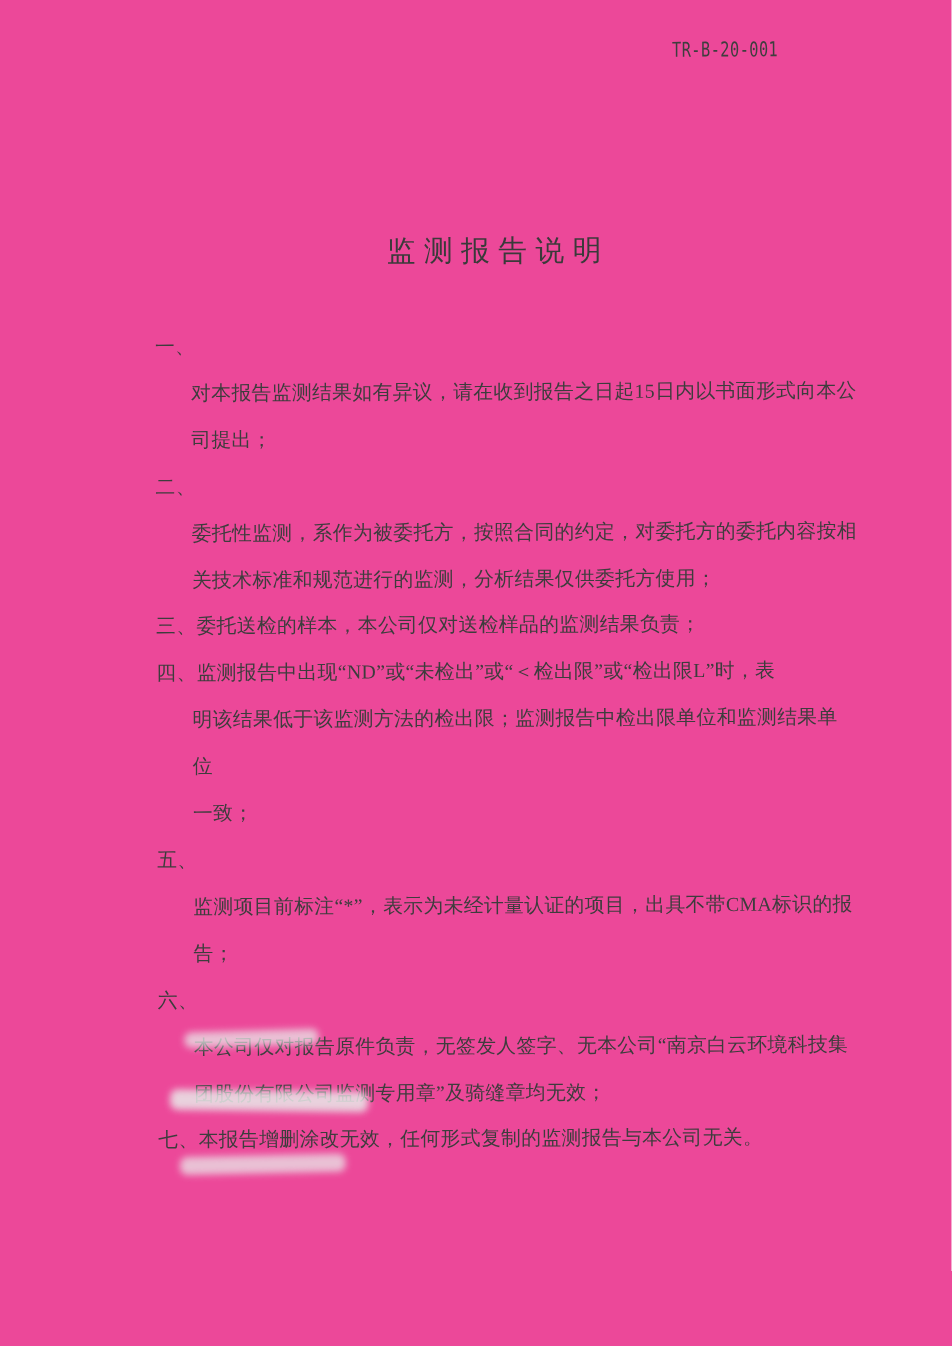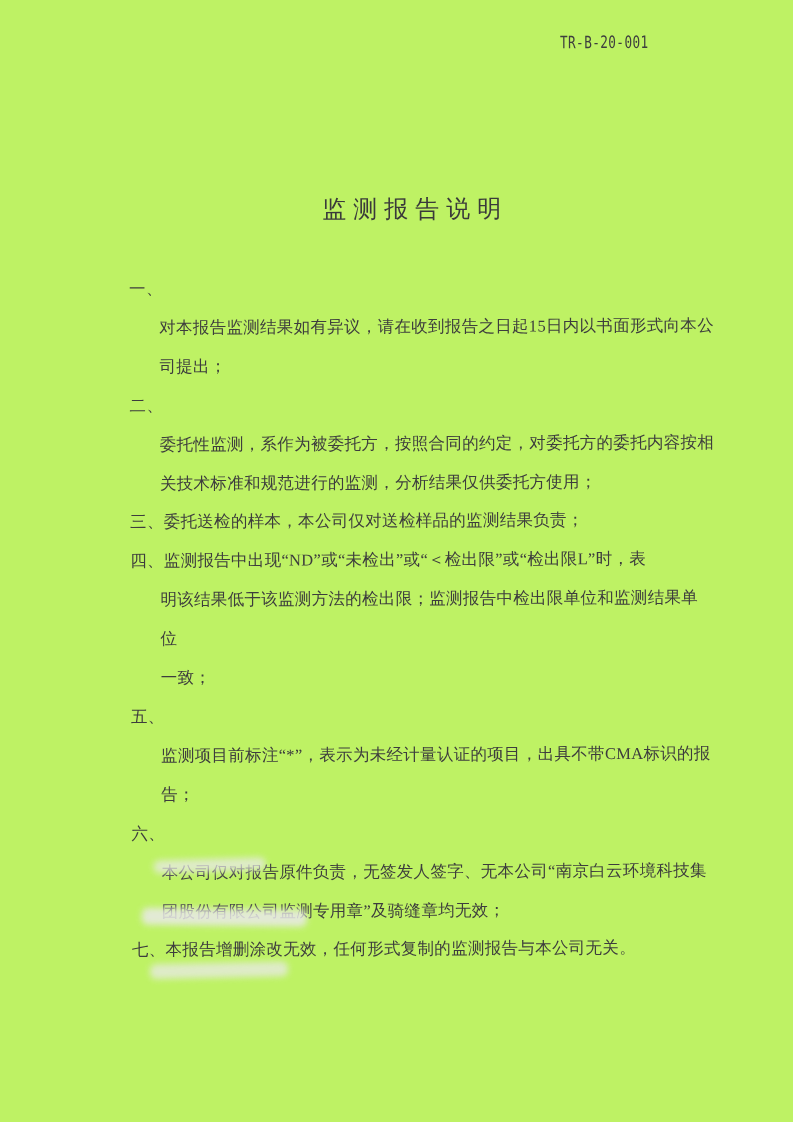--- a/index.html
+++ b/index.html
@@ -4,21 +4,21 @@
 <style>
   html, body {
     margin: 0;
     padding: 0;
     background: #ffffff;
   }
   .page {
     position: relative;
     width: 793px;
     height: 1122px;
-    background: #bef264;
+    background: #ec4899;
     overflow: hidden;
     font-family: "Liberation Serif", serif;
     color: #3d3d3d;
   }
   
   .scan-content {
     position: absolute;
     inset: 0;
     transform: rotate(-0.25deg);
     transform-origin: 50% 45%;

